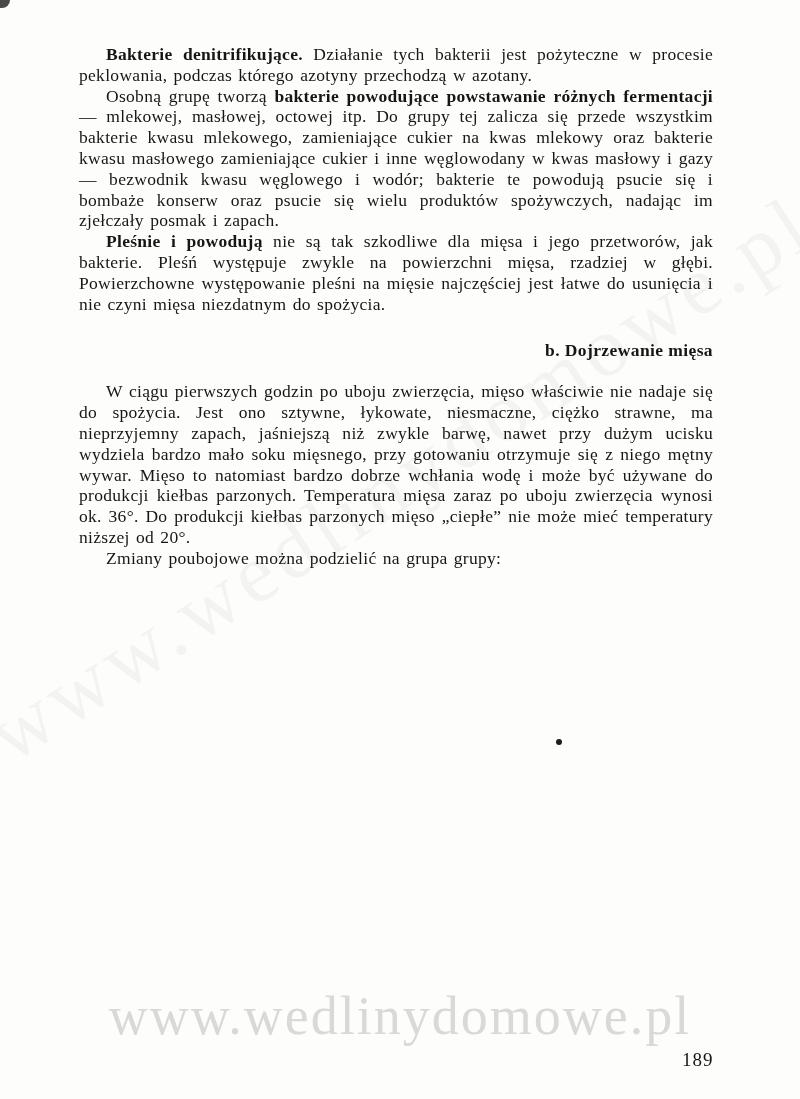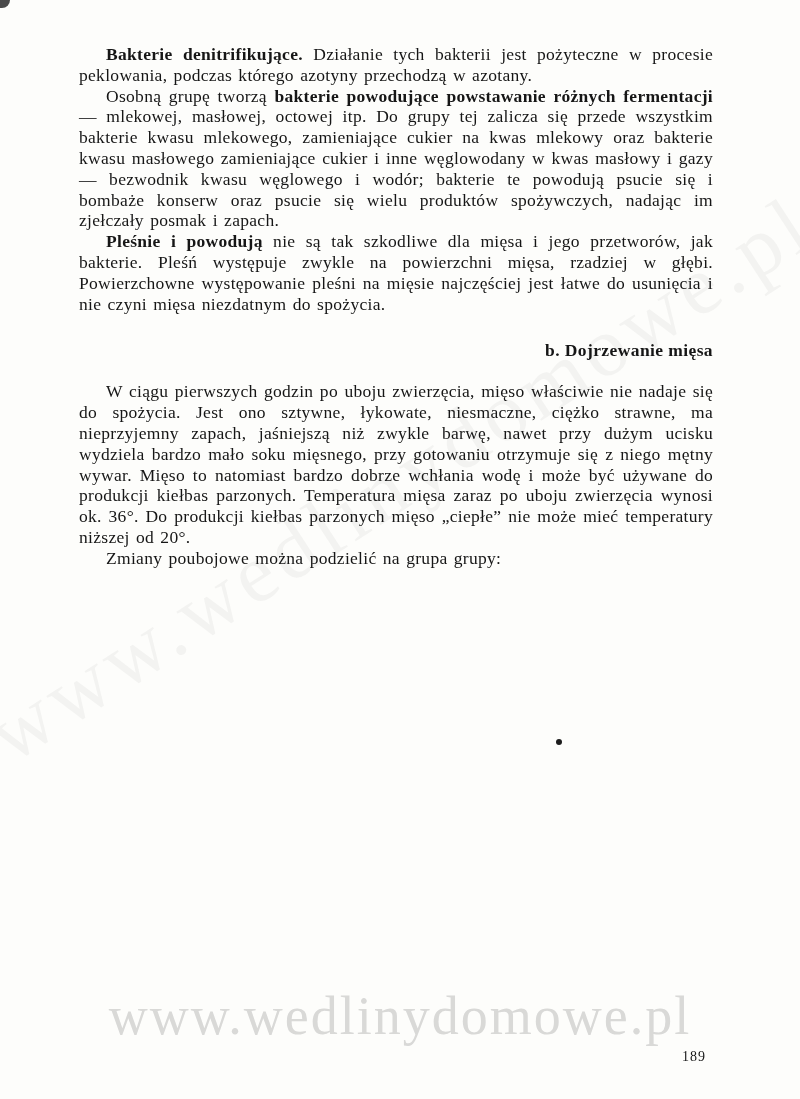--- a/index.html
+++ b/index.html
@@ -48,21 +48,21 @@
     font-size: 17.5px;
     line-height: 21px;
     font-weight: 700;
     text-align: right;
     letter-spacing: 0.4px;
   }
   .pagenum {
     position: absolute;
     left: 682px;
     top: 1049px;
-    font-size: 14px;
+    font-size: 19px;
     letter-spacing: 1px;
     z-index: 1;
   }
   .watermark {
     position: absolute;
     white-space: nowrap;
     font-family: "Liberation Serif", "DejaVu Serif", serif;
     pointer-events: none;
     user-select: none;
   }

